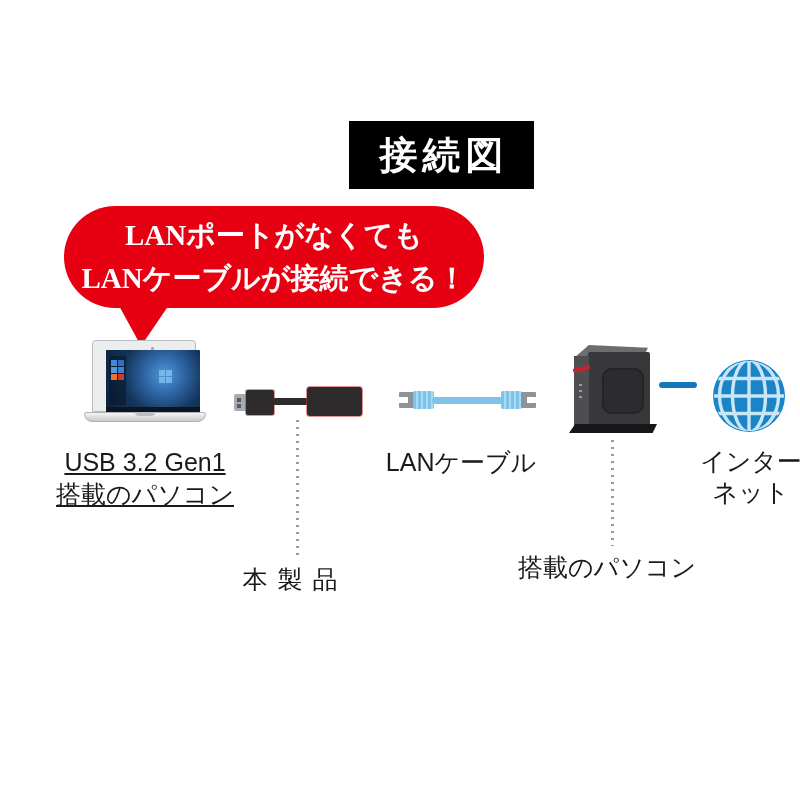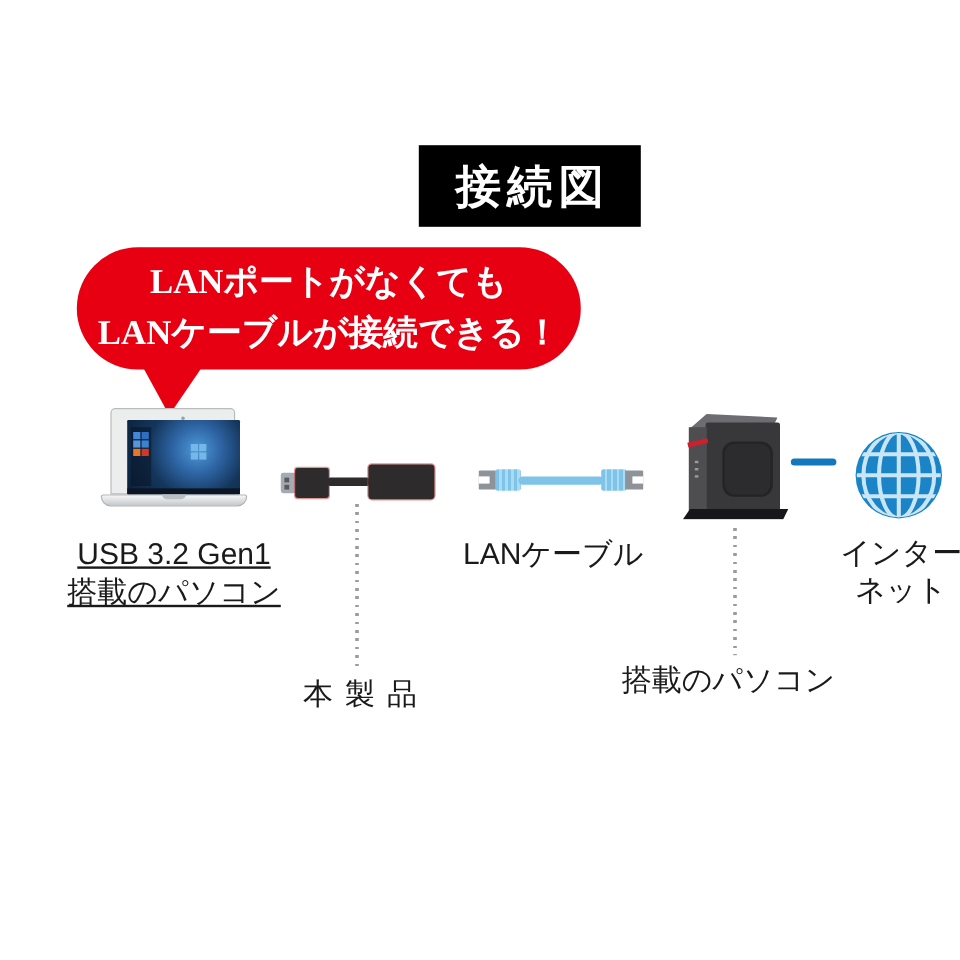--- a/index.html
+++ b/index.html
@@ -86,21 +86,21 @@
   .leader.product{left:272px;top:420px;height:138px;}
   .leader.router{left:587px;top:440px;height:106px;}
   .link-line{position:absolute;left:635px;top:382px;width:38px;height:6px;background:var(--link-blue);border-radius:3px;}
   .globe{position:absolute;left:687px;top:358px;width:76px;height:76px;}
 
   
   .lbl{position:absolute;text-align:center;font-size:25px;font-weight:500;line-height:32px;color:var(--body-text);}
   .lbl-pc{left:6px;top:446px;width:230px;text-decoration:underline;}
   .lbl-lancable{left:347px;top:446px;width:180px;}
   .lbl-internet{left:652px;top:446px;width:150px;line-height:31px;}
-  .lbl-product{left:191px;top:563px;width:170px;letter-spacing:10px;padding-left:10px;}
+  .lbl-product{left:181px;top:563px;width:170px;letter-spacing:10px;padding-left:10px;}
   .lbl-router{left:455px;top:551px;width:256px;line-height:33px;}
   .lbl div{white-space:nowrap;}
 </style>
 </head>
 <body>
 
 <div class="stage">
 
   <div class="title-box">
     <span>接続図</span>

